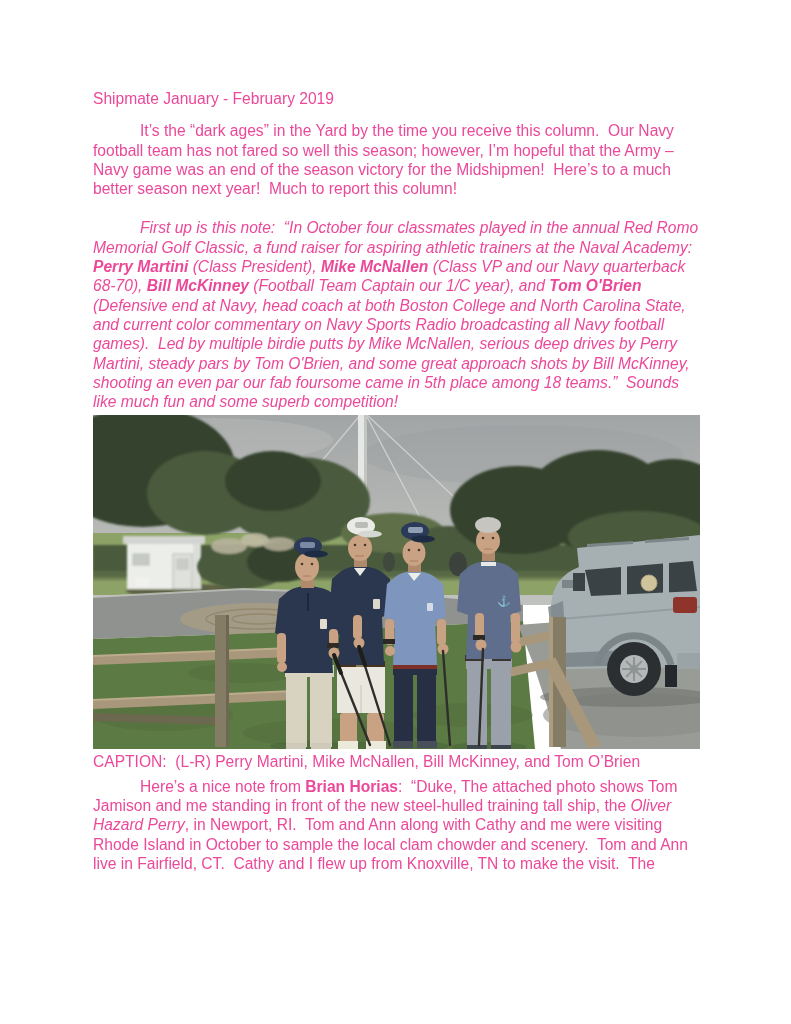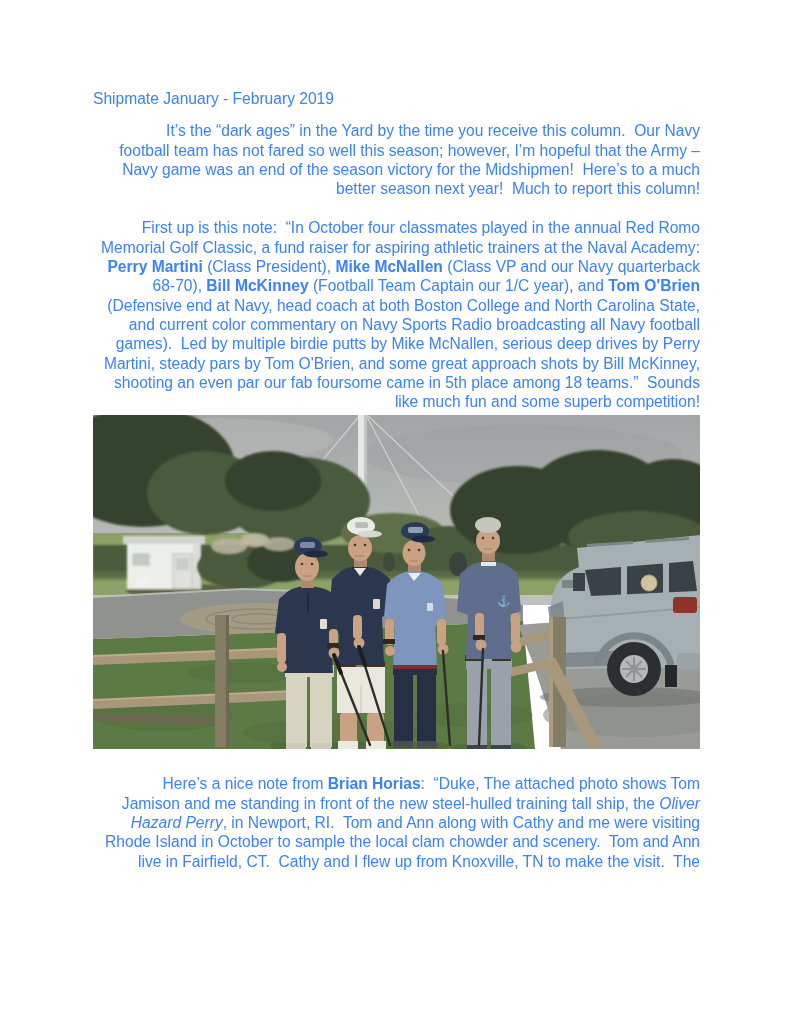--- a/index.html
+++ b/index.html
@@ -1,26 +1,26 @@
 <!DOCTYPE html>
 <html style="--sky-top: #a2a5a6; --sky-low: #b8bab7; --pole: #e6e8e5; --wire: #cfd1ce; --tree-dark: #36422d; --tree-mid: #4a5a3c; --tree-light: #5f7048; --fairway: #8ca266; --grass: #5c7a43; --grass-dark: #48643a; --road: #90928f; --paver: #a69c85; --curb: #c3c5c1; --gravel: #999b96; --gravel-dark: #8a8c87; --fence: #a8977a; --fence-light: #bcab8c; --fence-dark: #6f6751; --post-grey: #857c66; --shed-wall: #eceee9; --shed-roof: #d2d4d1; --shed-door: #dfe1dd; --suv-body: #a6b0b3; --suv-dark: #7c8689; --suv-window: #3a4246; --suv-tail: #8e342b; --tire: #2b2f32; --rim: #b4b8b9; --navy-shirt: #2b364f; --blue-shirt: #7e96bd; --slate-shirt: #5f6e8d; --skin: #c9a183; --skin-dark: #b08a6d; --cream-pants: #d8d2c0; --white-short: #e9e7de; --navy-pants: #272f45; --grey-pants: #9ba1ab; --cap-navy: #2b3a58; --cap-white: #eaebe7; --hair-grey: #c6c5bf; --club: #2e2e2a; --belt-red: #7e2f28;"><head>
 <meta charset="utf-8">
 <style>
   html,body{margin:0;padding:0;background:#ffffff;}
   body{width:791px;height:1024px;position:relative;font-family:"Liberation Sans",sans-serif;overflow:hidden;}
-  .content{position:absolute;left:93px;top:89px;width:607px;color:#3b82f6;
+  .content{position:absolute;left:93px;top:89px;width:607px;color:#ec4899;
            font-size:15.6px;line-height:19.3px;}
   .hdr div{white-space:pre-wrap;}
-  p.para{margin:0;white-space:pre-wrap;text-indent:47px;text-align:right;}
+  p.para{margin:0;white-space:pre-wrap;text-indent:47px;}
   #p1{margin-top:13px;}
-  #p2{margin-top:20px;}
+  #p2{margin-top:20px;font-style:italic;}
   figure{margin:4px 0 0 0;padding:0;}
   svg.photo{display:block;width:607px;height:334px;}
   figcaption{margin-top:3px;white-space:pre-wrap;}
-  #p3{margin-top:25px;}
+  #p3{margin-top:5px;}
 
   
   .f-pole{fill:var(--pole,#e6e8e5);} .s-wire{stroke:var(--wire,#cfd1ce);}
   .f-td{fill:var(--tree-dark,#36422d);} .f-tm{fill:var(--tree-mid,#4a5a3c);} .f-tl{fill:var(--tree-light,#5f7048);}
   .f-fw{fill:var(--fairway,#8ca266);} .f-gr{fill:var(--grass,#5c7a43);} .f-grd{fill:var(--grass-dark,#48643a);}
   .f-rd{fill:var(--road,#90928f);} .f-pv{fill:var(--paver,#a69c85);} .f-gv{fill:var(--gravel,#999b96);}
   .f-fn{fill:var(--fence,#a8977a);} .f-fnd{fill:var(--fence-dark,#6f6751);} .f-pg{fill:var(--post-grey,#857c66);}
   .f-sw{fill:var(--shed-wall,#eceee9);} .f-sr{fill:var(--shed-roof,#d2d4d1);} .f-sd{fill:var(--shed-door,#dfe1dd);}
   .f-sb{fill:var(--suv-body,#a6b0b3);} .f-sdk{fill:var(--suv-dark,#7c8689);} .f-swin{fill:var(--suv-window,#3a4246);}
   .f-skin{fill:var(--skin,#c9a183);} .f-skd{fill:var(--skin-dark,#b08a6d);}
@@ -286,17 +286,18 @@
           <line x1="266" y1="232" x2="297" y2="330"></line>
           <line x1="350" y1="236" x2="357" y2="330"></line>
           <line x1="390" y1="234" x2="386" y2="330"></line>
         </g>
         <g stroke="#1e1e1b" stroke-width="4">
           <line x1="241" y1="240" x2="248" y2="258"></line>
           <line x1="266" y1="232" x2="272" y2="250"></line>
         </g>
       </g>
     </svg>
+    <figcaption>CAPTION:  (L-R) Perry Martini, Mike McNallen, Bill McKinney, and Tom O’Brien</figcaption>
   </figure>
 
   <p class="para" id="p3"><span>Here’s a nice note from </span><span style="font-weight: bold;">Brian Horias</span><span>:  “Duke, The attached photo shows Tom Jamison and me standing in front of the new steel-hulled training tall ship, the </span><span style="font-style: italic;">Oliver Hazard Perry</span><span>, in Newport, RI.  Tom and Ann along with Cathy and me were visiting Rhode Island in October to sample the local clam chowder and scenery.  Tom and Ann live in Fairfield, CT.  Cathy and I flew up from Knoxville, TN to make the visit.  The</span></p>
 
 </div>
 
 </body></html>

